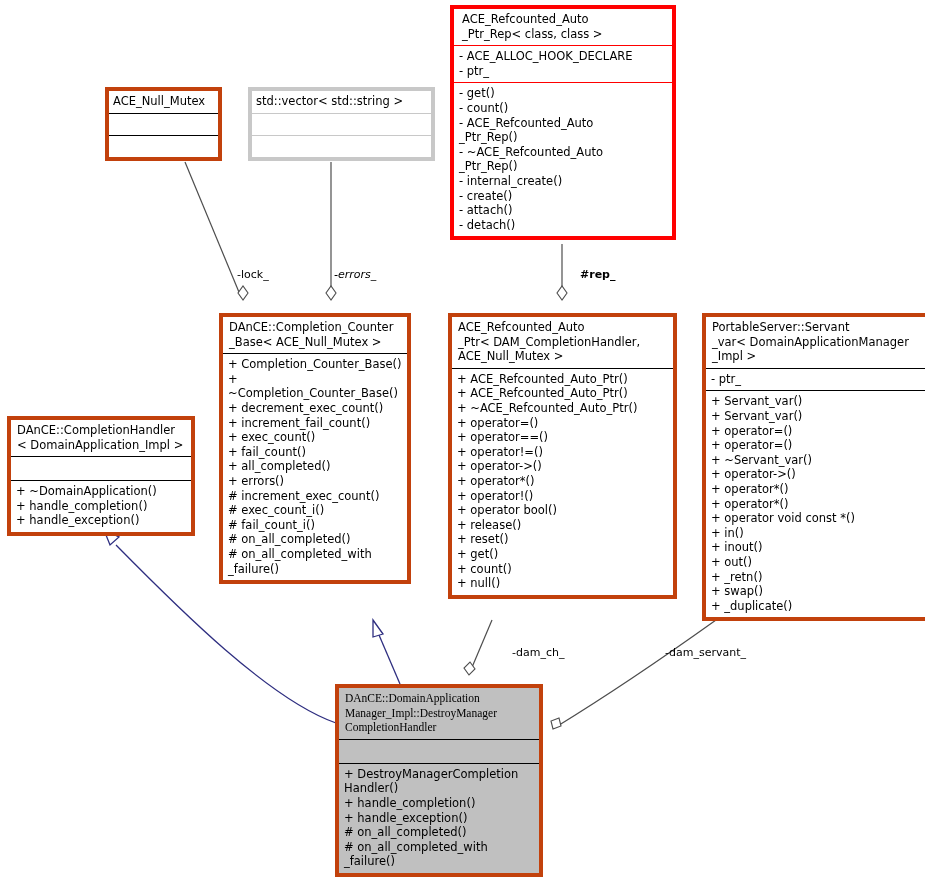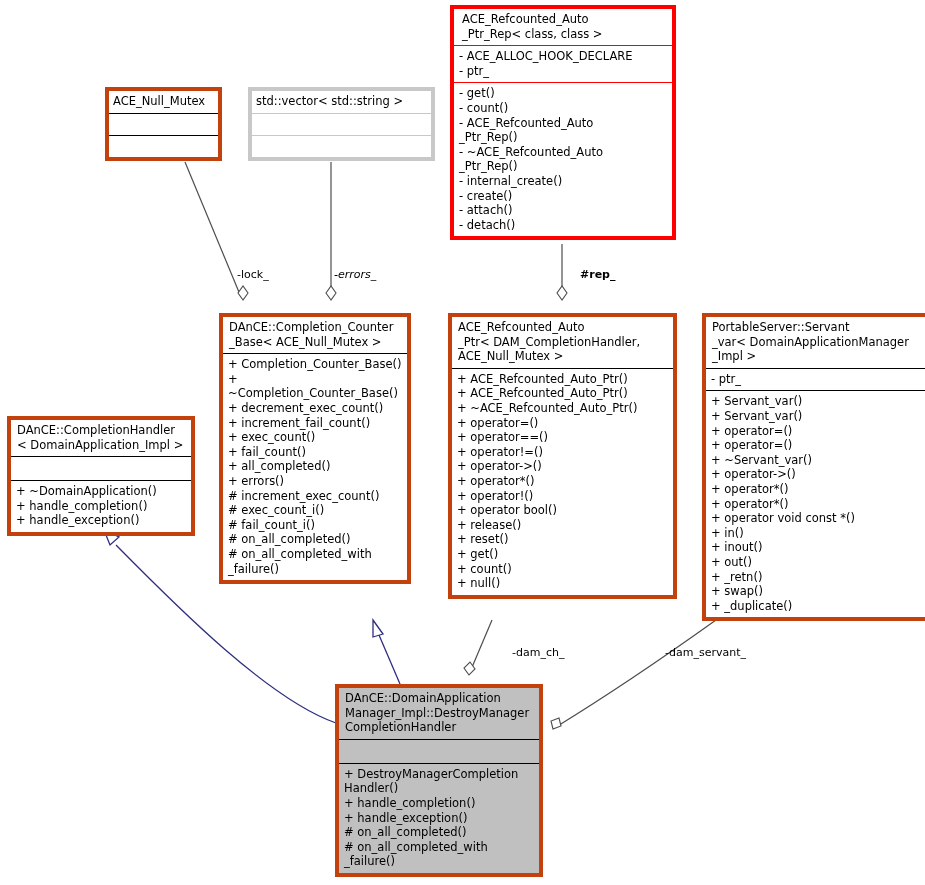--- a/index.html
+++ b/index.html
@@ -197,21 +197,21 @@
   <div class="node" style="left:7px; top:416px; width:188px;">
     <div class="sec title" style="text-align:left; padding-left:6px;">DAnCE::CompletionHandler
 &lt; DomainApplication_Impl &gt;</div>
     <div class="sec attrs empty2"></div>
     <div class="sec ops memline">+ ~DomainApplication()
 + handle_completion()
 + handle_exception()</div>
   </div>
 
   <div class="node gray" style="left:335px; top:684px; width:208px;">
-    <div class="sec title" style="text-align:left; padding-left:6px;">DAnCE::DomainApplication
+    <div class="sec title" style="text-align:left; padding-left:6px;font-family:Liberation Serif, serif;">DAnCE::DomainApplication
 Manager_Impl::DestroyManager
 CompletionHandler</div>
     <div class="sec attrs empty2"></div>
     <div class="sec ops memline">+ DestroyManagerCompletion
 Handler()
 + handle_completion()
 + handle_exception()
 # on_all_completed()
 # on_all_completed_with
 _failure()</div>

